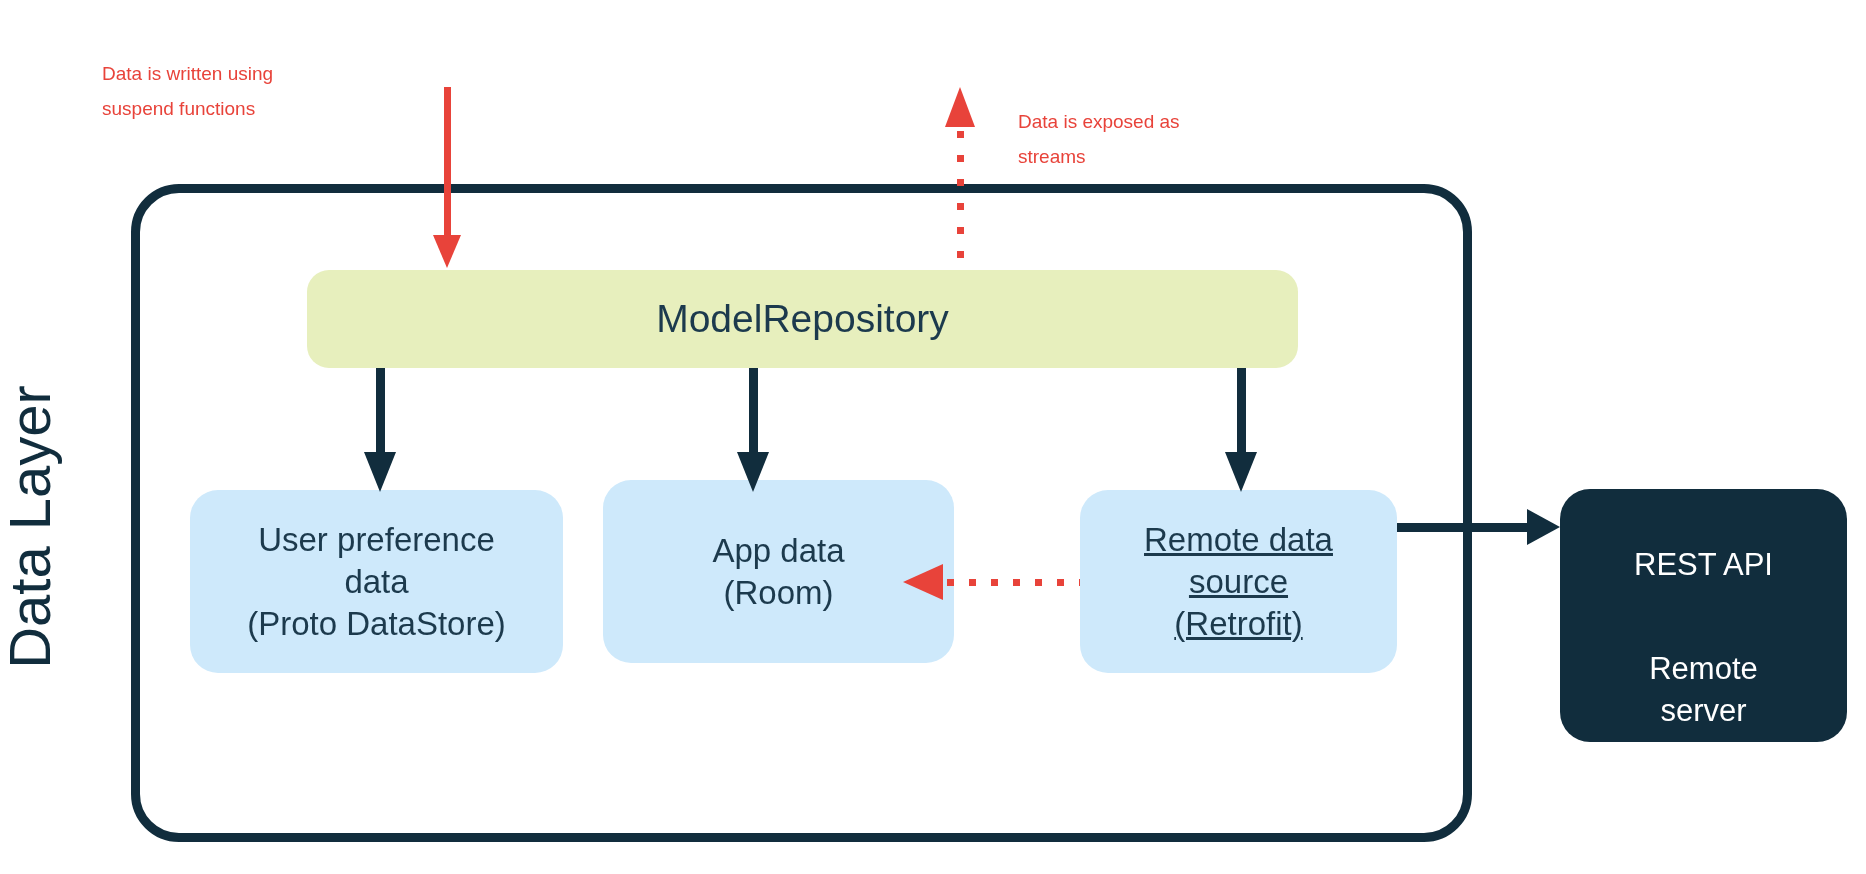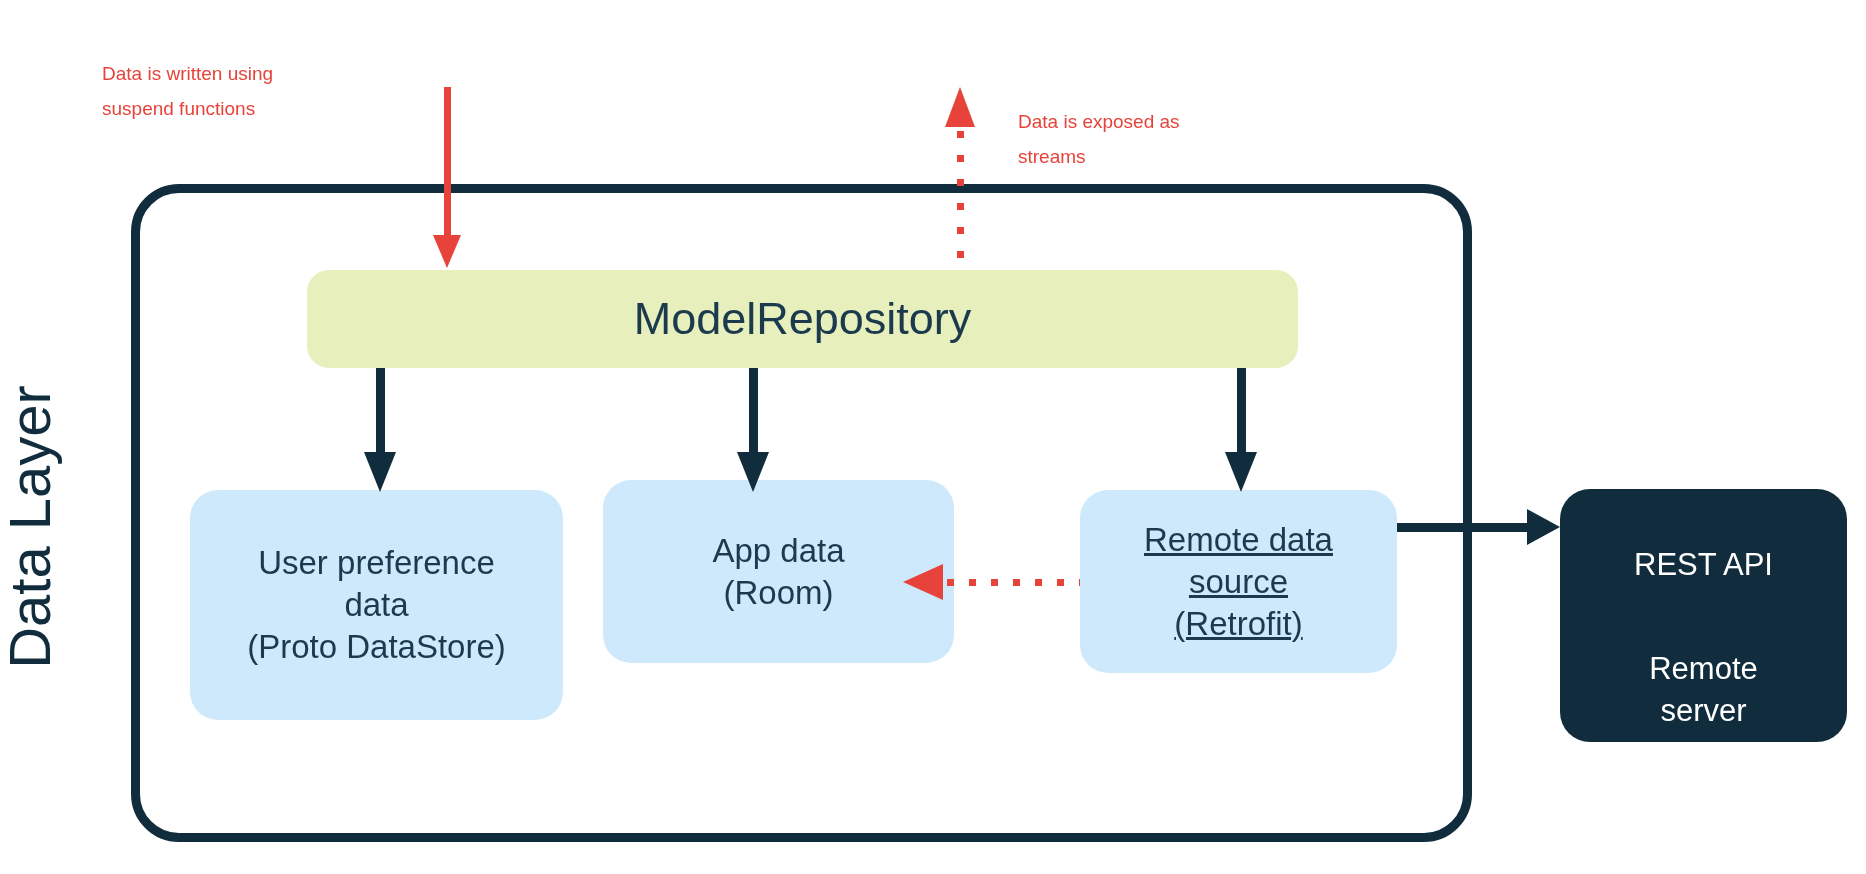--- a/index.html
+++ b/index.html
@@ -19,21 +19,21 @@
   }
   .rot-label{
     position:absolute;left:29px;top:527px;transform:translate(-50%,-50%) rotate(-90deg);
     font-size:58px;color:var(--navy);white-space:nowrap;z-index:2;
   }
   
   .node{
     position:absolute;display:flex;align-items:center;justify-content:center;
     text-align:center;white-space:pre-line;z-index:2;box-sizing:border-box;
   }
-  .node-lime{background:var(--lime);border-radius:22px;font-size:45px;color:var(--text-navy);}
+  .node-lime{background:var(--lime);border-radius:22px;font-size:39px;color:var(--text-navy);}
   .node-blue{background:var(--light-blue);border-radius:28px;font-size:33px;line-height:42px;color:var(--text-navy);}
   .node-dark{
     background:var(--navy);border-radius:30px;color:var(--white);
     flex-direction:column;justify-content:flex-start;padding-top:55px;
     font-size:31px;line-height:42px;
   }
   .node-dark .subtitle{margin-top:62px;white-space:pre-line;}
   
   .ann{
     position:absolute;color:var(--red);font-size:19px;line-height:35px;
@@ -63,21 +63,21 @@
 
 <div class="canvas">
 
   <div class="outer-box"></div>
   <div class="rot-label">Data Layer</div>
 
   <div class="node node-lime" style="left:307px;top:270px;width:991px;height:98px;">
     <span>ModelRepository</span>
   </div>
 
-  <div class="node node-blue" style="left:190px;top:490px;width:373px;height:230px;align-items:center;">
+  <div class="node node-blue" style="left:190px;top:490px;width:373px;height:183px;align-items:center;">
     <span>User preference
 data
 (Proto DataStore)</span>
   </div>
   <div class="node node-blue" style="left:603px;top:480px;width:351px;height:183px;">
     <span>App data
 (Room)</span>
   </div>
   <div class="node node-blue" style="left:1080px;top:490px;width:317px;height:183px;text-decoration:underline;">
     <span>Remote data

